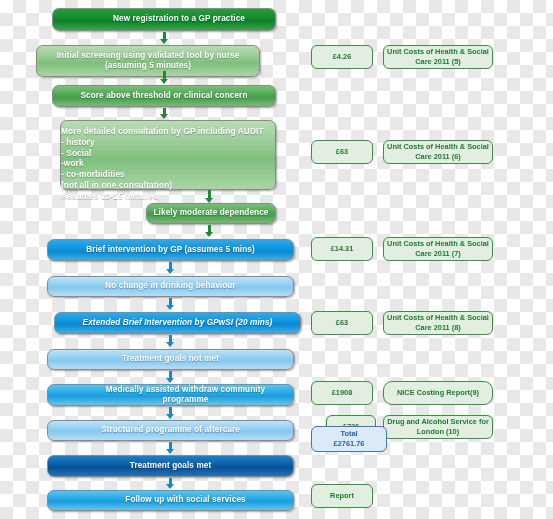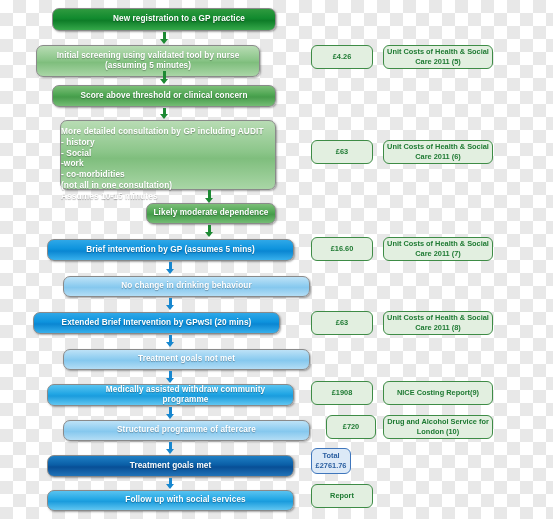--- a/index.html
+++ b/index.html
@@ -32,21 +32,21 @@
     line-height:1.25;
     border:1px solid #8a8a8a;
     box-shadow:1px 1px 2px rgba(0,0,0,.35);
     padding:2px 6px;
     text-shadow:0 1px 1px rgba(0,0,0,.30);
   }
   .g-dark{background:linear-gradient(to bottom,#2f9a3f 0%,#118a2e 45%,#0e7d28 55%,#35a84a 100%);padding-left:36px;}
   .g-light{background:linear-gradient(to bottom,#b8dcb4 0%,#8cc68a 45%,#7fbe7d 55%,#a9d6a6 100%);}
   .g-mid{background:linear-gradient(to bottom,#7dbf79 0%,#4da551 45%,#469c4b 55%,#74bd74 100%);}
   .b-dark{background:linear-gradient(to bottom,#2fa8e8 0%,#0d93dd 45%,#0a86d2 55%,#37b0ec 100%);}
-  .b-light{background:linear-gradient(to bottom,#bde2f7 0%,#8fcdf0 45%,#86c8ee 55%,#b3ddf5 100%);margin-left:16px;}
+  .b-light{background:linear-gradient(to bottom,#bde2f7 0%,#8fcdf0 45%,#86c8ee 55%,#b3ddf5 100%);}
   .b-deep{background:linear-gradient(to bottom,#1f7fc4 0%,#0a5ea6 45%,#084f96 55%,#2173b8 100%);}
   .b-mid{background:linear-gradient(to bottom,#59c3f0 0%,#21a6e4 45%,#1b9cdd 55%,#60c6f1 100%);padding-left:36px;}
 
   .node.multiline{
     justify-content:flex-start;
     text-align:left;
     align-items:flex-start;
     padding:5px 0;
     font-size:8.3px;
     line-height:1.30;
@@ -133,21 +133,21 @@
     <div class="head" style="top:7px;"></div>
   </div>
 
   <div class="node b-light" style="left:47px;top:276px;width:247px;height:21px;">No change in drinking behaviour</div>
 
   <div class="arrow blue" style="left:170px;top:298px;">
     <div class="shaft" style="height:7px;"></div>
     <div class="head" style="top:7px;"></div>
   </div>
 
-  <div class="node b-dark" style="left:33px;top:312px;width:247px;height:22px;">Extended Brief Intervention by GPwSI (20 mins)</div>
+  <div class="node b-dark" style="left:54px;top:312px;width:247px;height:22px;font-style:italic;">Extended Brief Intervention by GPwSI (20 mins)</div>
 
   <div class="arrow blue" style="left:170px;top:335px;">
     <div class="shaft" style="height:7px;"></div>
     <div class="head" style="top:7px;"></div>
   </div>
 
   <div class="node b-light" style="left:47px;top:349px;width:247px;height:21px;">Treatment goals not met</div>
 
   <div class="arrow blue" style="left:170px;top:371px;">
     <div class="shaft" style="height:7px;"></div>
@@ -176,30 +176,30 @@
   </div>
 
   <div class="node b-mid" style="left:47px;top:490px;width:247px;height:21px;">Follow up with social services</div>
 
   <div class="cost" style="left:311px;top:45px;width:62px;height:24px;">£4.26</div>
   <div class="cost" style="left:383px;top:45px;width:110px;height:24px;">Unit Costs of Health &amp; Social Care 2011 (5)</div>
 
   <div class="cost" style="left:311px;top:140px;width:62px;height:24px;">£63</div>
   <div class="cost" style="left:383px;top:140px;width:110px;height:24px;">Unit Costs of Health &amp; Social Care 2011 (6)</div>
 
-  <div class="cost" style="left:311px;top:237px;width:62px;height:24px;">£16.60</div>
+  <div class="cost" style="left:311px;top:237px;width:62px;height:24px;">£14.31</div>
   <div class="cost" style="left:383px;top:237px;width:110px;height:24px;">Unit Costs of Health &amp; Social Care 2011 (7)</div>
 
   <div class="cost" style="left:311px;top:311px;width:62px;height:24px;">£63</div>
   <div class="cost" style="left:383px;top:311px;width:110px;height:24px;">Unit Costs of Health &amp; Social Care 2011 (8)</div>
 
   <div class="cost" style="left:311px;top:381px;width:62px;height:24px;">£1908</div>
-  <div class="cost" style="left:383px;top:381px;width:110px;height:24px;">NICE Costing Report(9)</div>
+  <div class="cost" style="left:383px;top:381px;width:110px;height:24px;border-radius:9px;">NICE Costing Report(9)</div>
 
   <div class="cost" style="left:326px;top:415px;width:50px;height:24px;">£720</div>
   <div class="cost" style="left:383px;top:415px;width:110px;height:24px;">Drug and Alcohol Service for London (10)</div>
 
-  <div class="cost total" style="left:311px;top:448px;width:40px;height:26px;white-space:pre-line;">Total
+  <div class="cost total" style="left:311px;top:426px;width:76px;height:26px;white-space:pre-line;">Total
 £2761.76</div>
 
   <div class="cost" style="left:311px;top:484px;width:62px;height:24px;">Report</div>
 
 </div>
 
 </body></html>

